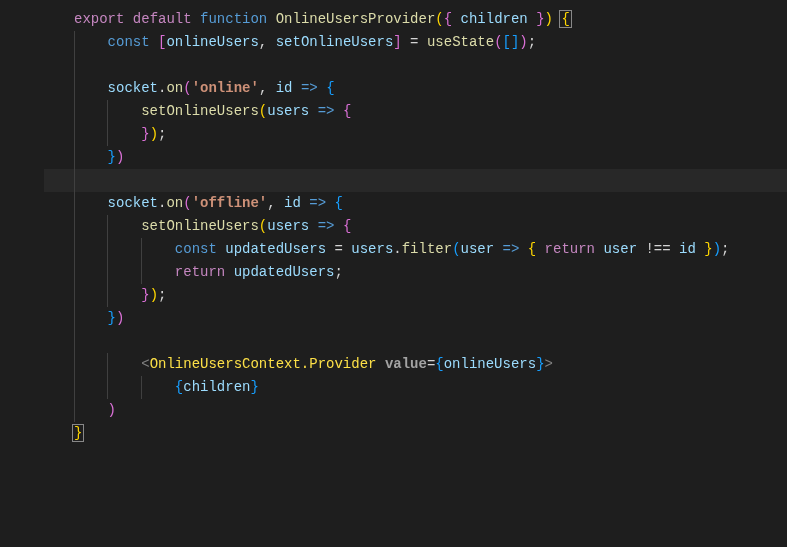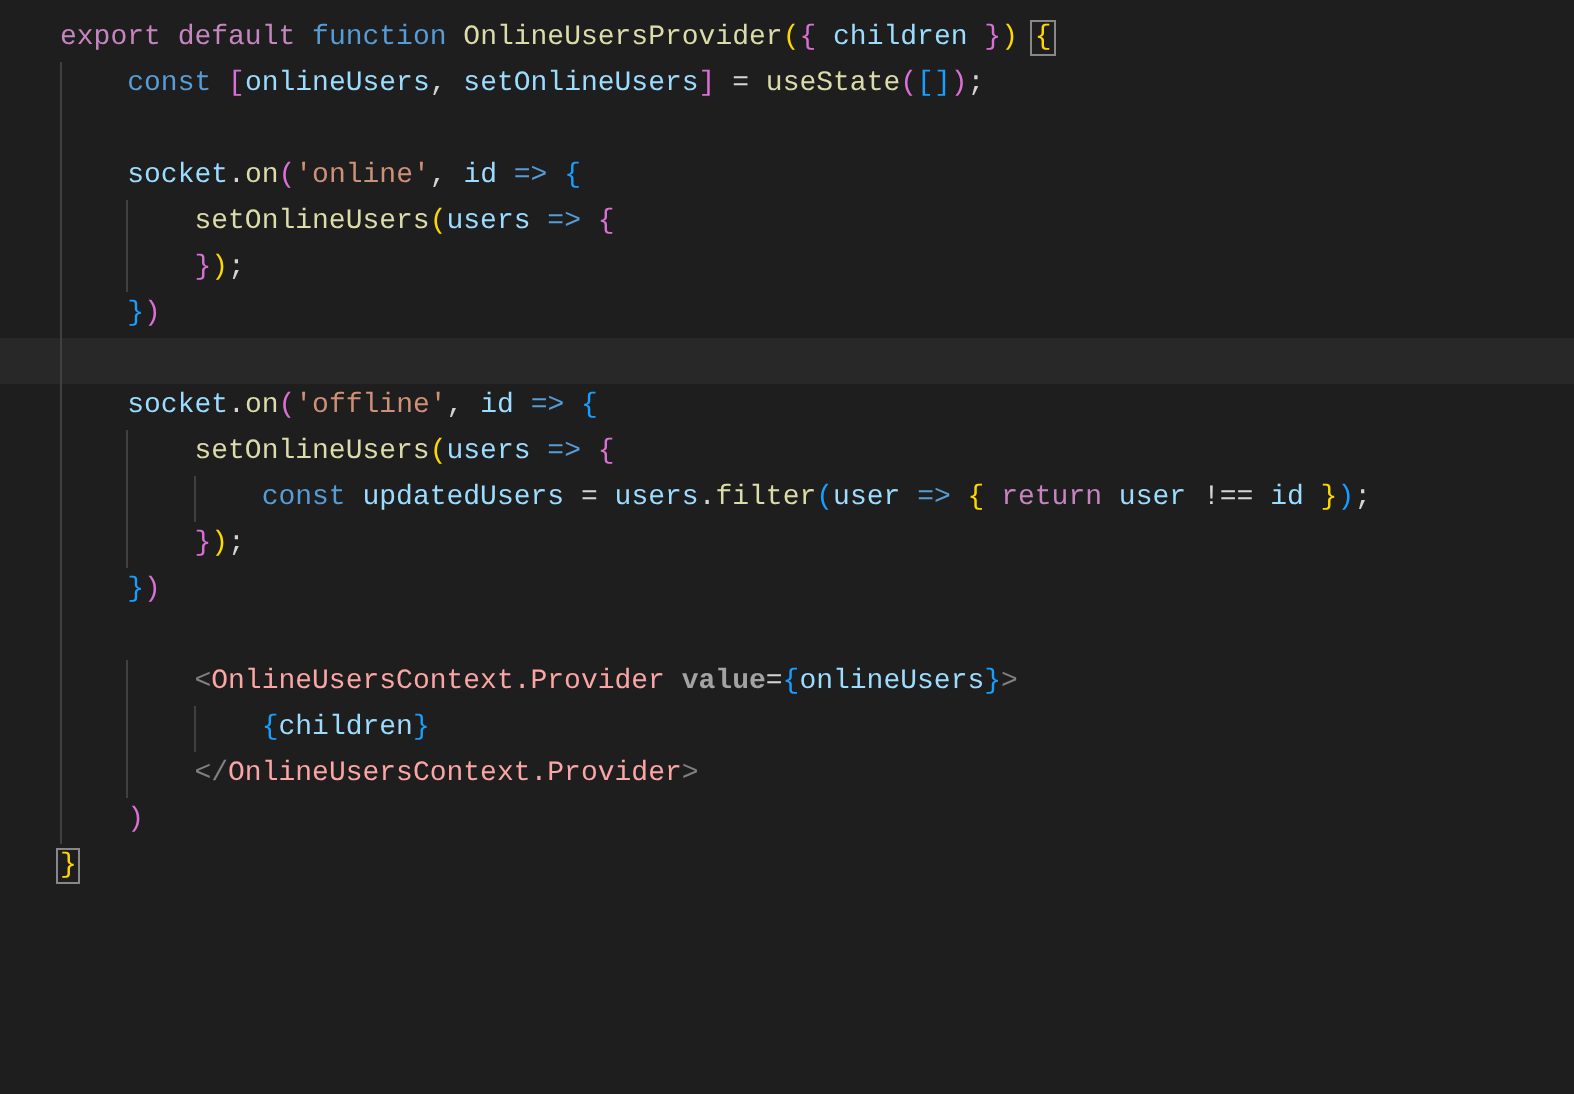--- a/index.html
+++ b/index.html
@@ -10,20 +10,21 @@
     font-size: 14px;
     line-height: 23px;
     color: #d4d4d4;
     width: 787px;
     height: 547px;
     overflow: hidden;
   }
   .editor {
     padding: 8px 0 0 0;
     position: relative;
+    margin-left: 44px;
   }
   .line {
     white-space: pre;
     position: relative;
     padding-left: 30px;
   }
   .line.highlighted {
     background: #282828;
   }
   .indent-guide {
@@ -39,25 +40,25 @@
   
   
   .kw-export { color: #c586c0; } 
   .kw-func { color: #569cd6; } 
   .fn-name { color: #dcdcaa; } 
   .param { color: #9cdcfe; } 
   .punct { color: #d4d4d4; }
   .brace-y { color: #ffd700; }
   .brace-p { color: #da70d6; }
   .brace-b { color: #179fff; }
-  .str { color: #ce9178; }
+  .str { color: #ce9178; font-weight: bold; }
   .arrow { color: #569cd6; } 
   .op { color: #d4d4d4; }
   .tag-br { color: #808080; } 
-  .tag-name { color: #fca5a5; } 
+  .tag-name { color: #fde047; } 
   .attr { color: #a3a3a3; font-weight: bold; }
   .boxed {
     border: 1px solid #888;
     padding: 0 1px;
     margin: 0 -2px;
   }
 </style>
 </head>
 <body>
 
@@ -80,31 +81,31 @@
 <div class="line"><span class="indent-guide g1"></span>    <span class="brace-b">}</span><span class="brace-p">)</span></div>
 
 <div class="line highlighted"><span class="indent-guide g1"></span> </div>
 
 <div class="line"><span class="indent-guide g1"></span>    <span class="param">socket</span><span class="punct">.</span><span class="fn-name">on</span><span class="brace-p">(</span><span class="str">'offline'</span><span class="punct">,</span> <span class="param">id</span> <span class="arrow">=&gt;</span> <span class="brace-b">{</span></div>
 
 <div class="line"><span class="indent-guide g1"></span><span class="indent-guide g2"></span>        <span class="fn-name">setOnlineUsers</span><span class="brace-y">(</span><span class="param">users</span> <span class="arrow">=&gt;</span> <span class="brace-p">{</span></div>
 
 <div class="line"><span class="indent-guide g1"></span><span class="indent-guide g2"></span><span class="indent-guide g3"></span>            <span class="kw-func">const</span> <span class="param">updatedUsers</span> <span class="op">=</span> <span class="param">users</span><span class="punct">.</span><span class="fn-name">filter</span><span class="brace-b">(</span><span class="param">user</span> <span class="arrow">=&gt;</span> <span class="brace-y">{</span> <span class="kw-export">return</span> <span class="param">user</span> <span class="op">!==</span> <span class="param">id</span> <span class="brace-y">}</span><span class="brace-b">)</span><span class="punct">;</span></div>
 
+<div class="line"><span class="indent-guide g1"></span><span class="indent-guide g2"></span><span class="indent-guide g3"></span>            <span class="kw-export">return</span> <span class="param">updatedUsers</span><span class="punct">;</span></div>
 
 <div class="line"><span class="indent-guide g1"></span><span class="indent-guide g2"></span>        <span class="brace-p">}</span><span class="brace-y">)</span><span class="punct">;</span></div>
 
 <div class="line"><span class="indent-guide g1"></span>    <span class="brace-b">}</span><span class="brace-p">)</span></div>
 
 <div class="line"><span class="indent-guide g1"></span> </div>
 
 
 <div class="line"><span class="indent-guide g1"></span><span class="indent-guide g2"></span>        <span class="tag-br">&lt;</span><span class="tag-name">OnlineUsersContext.Provider</span> <span class="attr">value</span><span class="op">=</span><span class="brace-b">{</span><span class="param">onlineUsers</span><span class="brace-b">}</span><span class="tag-br">&gt;</span></div>
 
 <div class="line"><span class="indent-guide g1"></span><span class="indent-guide g2"></span><span class="indent-guide g3"></span>            <span class="brace-b">{</span><span class="param">children</span><span class="brace-b">}</span></div>
 
-<div class="line"><span class="indent-guide g1"></span><span class="indent-guide g2"></span>        <span class="tag-br">&lt;/</span><span class="tag-name">OnlineUsersContext.Provider</span><span class="tag-br">&gt;</span></div>
 
 <div class="line"><span class="indent-guide g1"></span>    <span class="brace-p">)</span></div>
 
 <div class="line"><span class="brace-y boxed">}</span></div>
 
 </div>
 
 </body></html>

